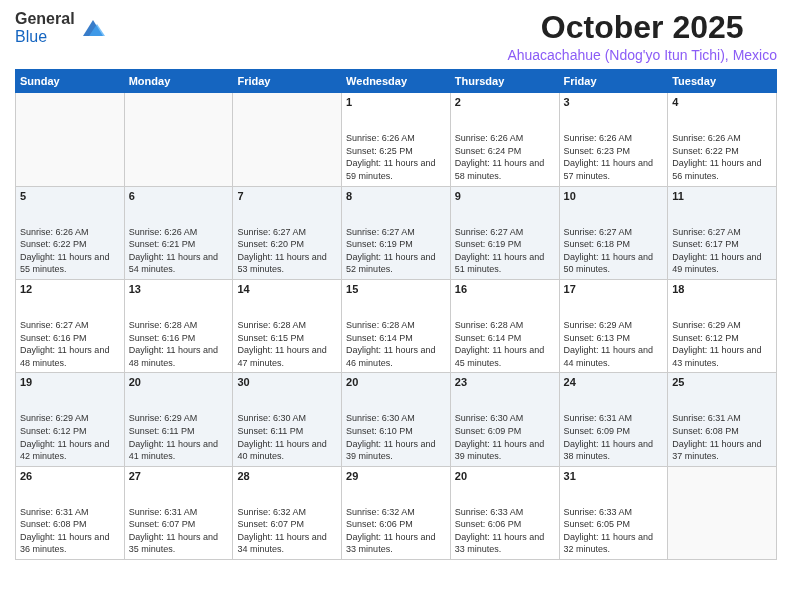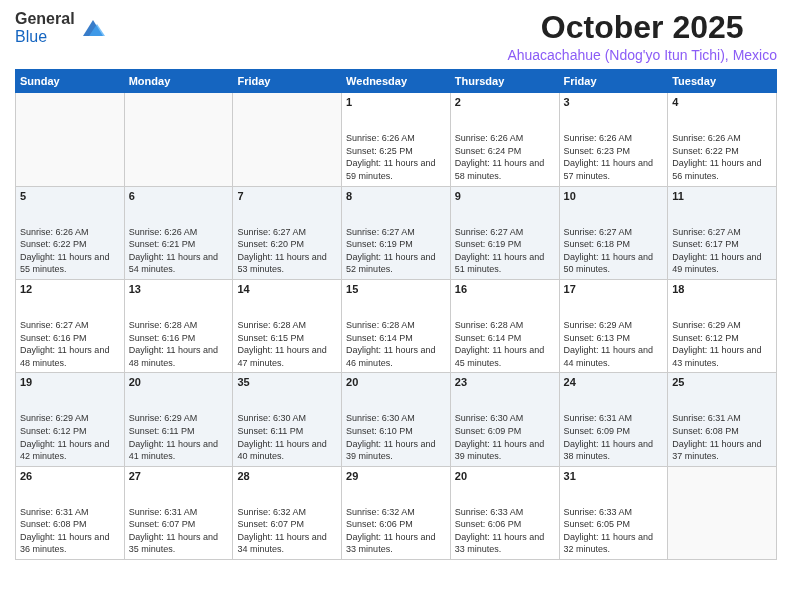--- a/index.html
+++ b/index.html
@@ -264,21 +264,21 @@
 Sunset: 6:12 PM
 Daylight: 11 hours and 42 minutes.</div>
           </td>
           <td>
             <span class="day-num">20</span>
             <div class="day-info" style="white-space: pre-line;">Sunrise: 6:29 AM
 Sunset: 6:11 PM
 Daylight: 11 hours and 41 minutes.</div>
           </td>
           <td>
-            <span class="day-num">35</span>
+            <span class="day-num">30</span>
             <div class="day-info" style="white-space: pre-line;">Sunrise: 6:30 AM
 Sunset: 6:11 PM
 Daylight: 11 hours and 40 minutes.</div>
           </td>
           <td>
             <span class="day-num">20</span>
             <div class="day-info" style="white-space: pre-line;">Sunrise: 6:30 AM
 Sunset: 6:10 PM
 Daylight: 11 hours and 39 minutes.</div>
           </td>

